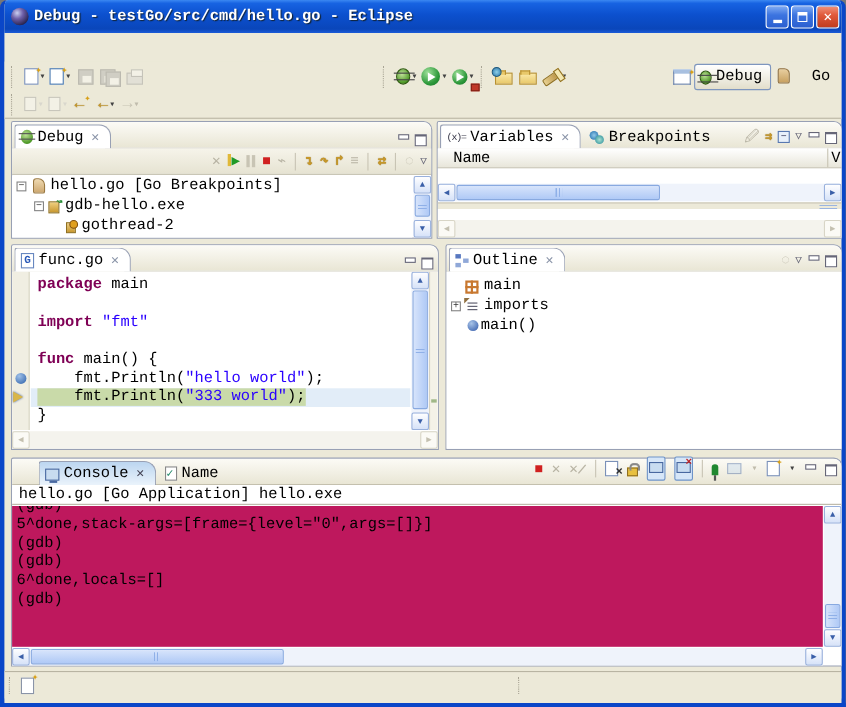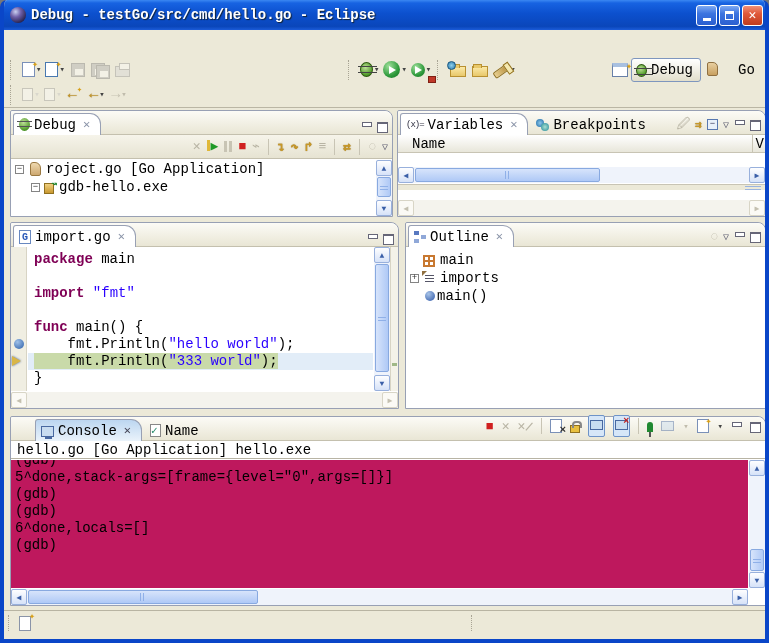--- a/index.html
+++ b/index.html
@@ -323,26 +323,31 @@
       <span class="stepic">⇄</span>
       <span class="tsep"></span>
       <span class="mini-ic grayic">◌</span>
       <span class="vmenu">▽</span>
     </div>
     <div style="position:absolute;left:0;top:49px;right:17px;bottom:0;overflow:hidden;background:#fff;">
       <div class="tree" id="debug-tree">
           <div class="trow" style="padding-left: 4px;">
             <span class="texp">−</span>
             <span class="ti ti-launch"></span>
-            <span>roject.go [Go Application]</span>
+            <span>hello.go [Go Breakpoints]</span>
           </div>
           <div class="trow" style="padding-left: 20px;">
             <span class="texp">−</span>
             <span class="ti ti-proc"></span>
             <span>gdb-hello.exe</span>
+          </div>
+          <div class="trow" style="padding-left: 36px;">
+            <span class="texp none"></span>
+            <span class="ti ti-thr"></span>
+            <span>gothread-2</span>
           </div>
           <div class="trow" style="padding-left: 36px;">
             <span></span>
           </div>
         </div>
     </div>
     <div class="sbv" style="right:0;top:49px;bottom:0;">
       <div class="sb-btn" style="top:0;">▲</div>
       <div class="sb-thumb" style="top:17px;height:20px;">
           <div class="sb-grip"></div>
@@ -393,21 +398,21 @@
     <div class="sbh dis" style="left:0;right:0;bottom:0;">
       <div class="sb-btn" style="left:0;">◀</div>
       <div class="sb-btn" style="right:0;">▶</div>
     </div>
   </div>
 
   <div class="view" style="left:6px;top:222px;width:389px;height:187px;">
     <div class="vhead">
       <div class="vtab">
         <span class="vi vi-go">G</span>
-        <span>import.go</span>
+        <span>func.go</span>
         <span class="tab-close">✕</span>
       </div>
       <div class="vctrl">
         <span class="mini min"></span>
         <span class="mini max"></span>
       </div>
     </div>
     <div style="position:absolute;left:0;top:24px;right:0;bottom:17px;background:#fff;overflow:hidden;">
       <div class="marginbar" id="marker-bar">
           <div class="bp-dot" style="top: 92px;"></div>

